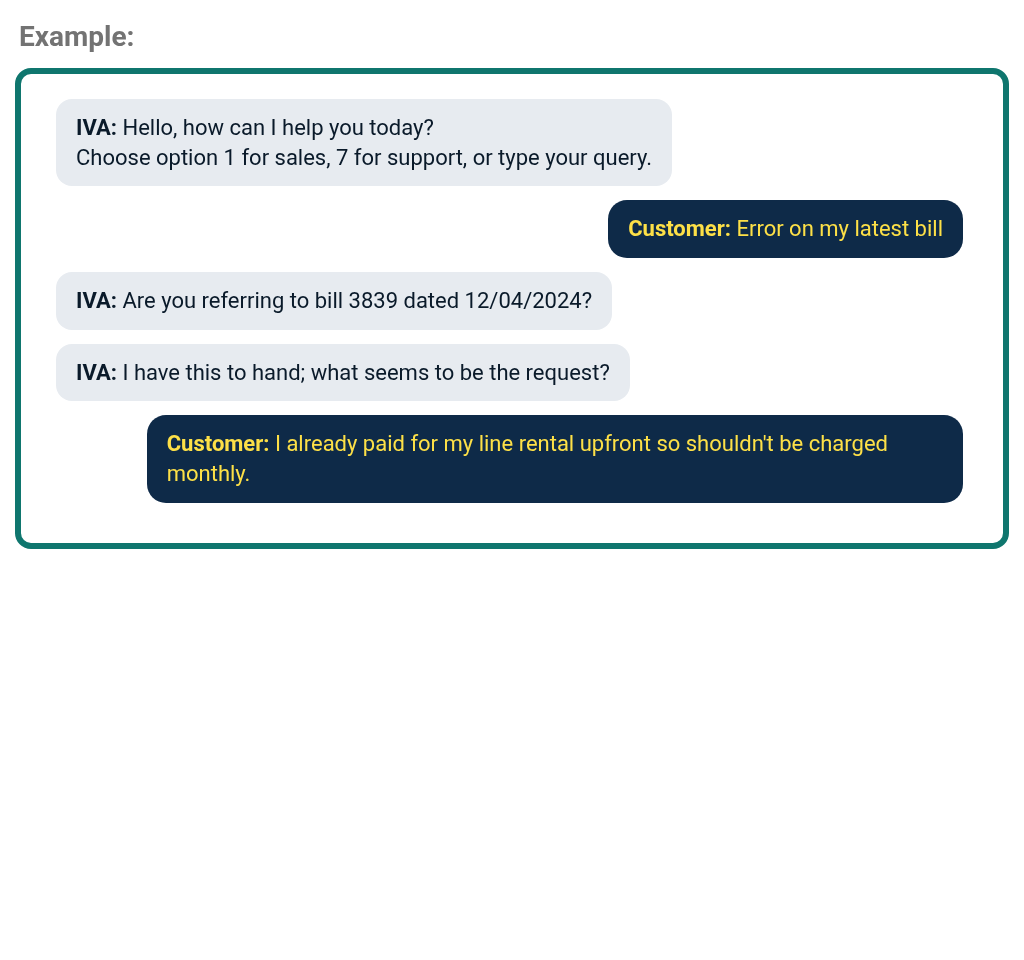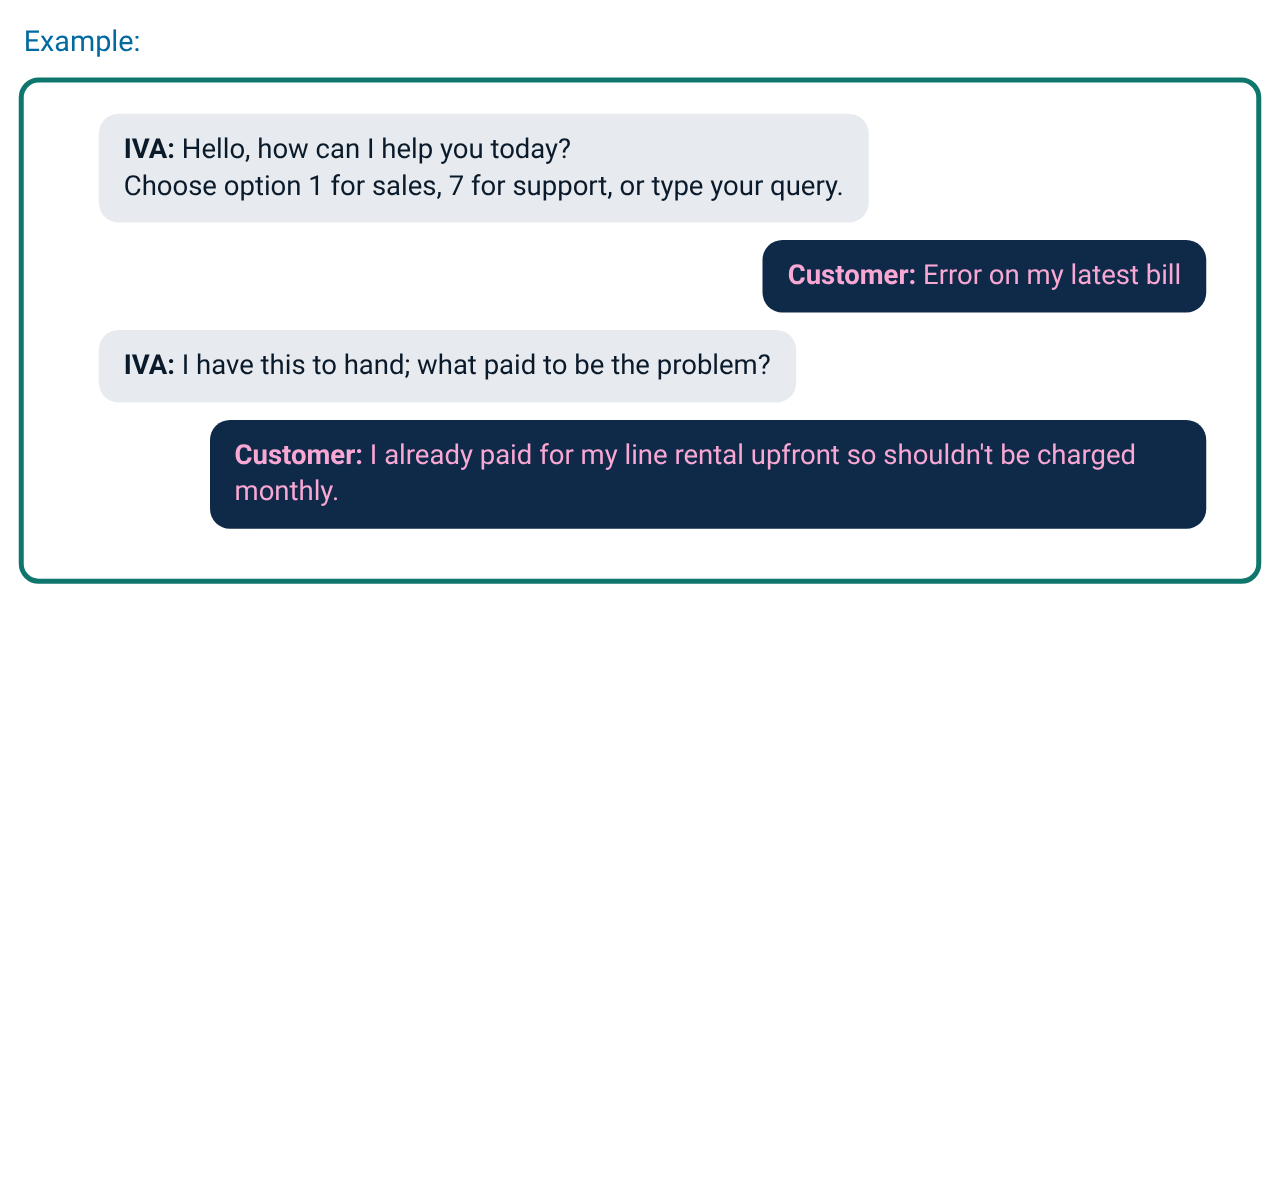--- a/index.html
+++ b/index.html
@@ -7,30 +7,30 @@
       margin: 0;
       padding: 0;
     }
     body {
       font-family: -apple-system, BlinkMacSystemFont, "Segoe UI", Roboto, Helvetica, Arial, sans-serif;
       background: #ffffff;
       padding: 20px 15px;
       width: 1024px;
     }
     .heading {
-      font-weight: 400;
-      font-size: 23px;
-      color: #0369a1;
+      font-weight: 700;
+      font-size: 28px;
+      color: #737373;
       margin-bottom: 15px;
       padding-left: 4px;
     }
     .chat-box {
-      border: 4px solid #0f766e;
+      border: 6px solid #0f766e;
       border-radius: 16px;
-      padding: 25px 40px 40px 60px;
+      padding: 25px 40px 40px 35px;
       background: #ffffff;
     }
     .messages {
       display: flex;
       flex-direction: column;
       gap: 14px;
     }
     .row {
       display: flex;
     }
@@ -46,39 +46,43 @@
       font-size: 22px;
       line-height: 1.35;
       max-width: 90%;
     }
     .bubble.iva {
       background: #e7ebf0;
       color: #0a1a2a;
     }
     .bubble.customer {
       background: #0e2a48;
-      color: #f9a8d4;
+      color: #fde047;
+      border-radius: 19px;
     }
     .speaker {
       font-weight: 700;
     }
   </style>
 </head>
 <body>
 
 <div class="heading">Example:</div>
 
 <div class="chat-box">
   <div class="messages" id="messages">
       <div class="row left">
         <div class="bubble iva"><span class="speaker">IVA:</span><span> Hello, how can I help you today?</span><br><span>Choose option 1 for sales, 7 for support, or type your query.</span></div>
       </div>
       <div class="row right">
         <div class="bubble customer"><span class="speaker">Customer:</span><span> Error on my latest bill</span></div>
       </div>
       <div class="row left">
-        <div class="bubble iva"><span class="speaker">IVA:</span><span> I have this to hand; what paid to be the problem?</span></div>
+        <div class="bubble iva"><span class="speaker">IVA:</span><span> Are you referring to bill 3839 dated 12/04/2024?</span></div>
+      </div>
+      <div class="row left">
+        <div class="bubble iva"><span class="speaker">IVA:</span><span> I have this to hand; what seems to be the request?</span></div>
       </div>
       <div class="row right">
         <div class="bubble customer"><span class="speaker">Customer:</span><span> I already paid for my line rental upfront so shouldn't be charged monthly.</span></div>
       </div>
     </div>
 </div>
 
 </body></html>

